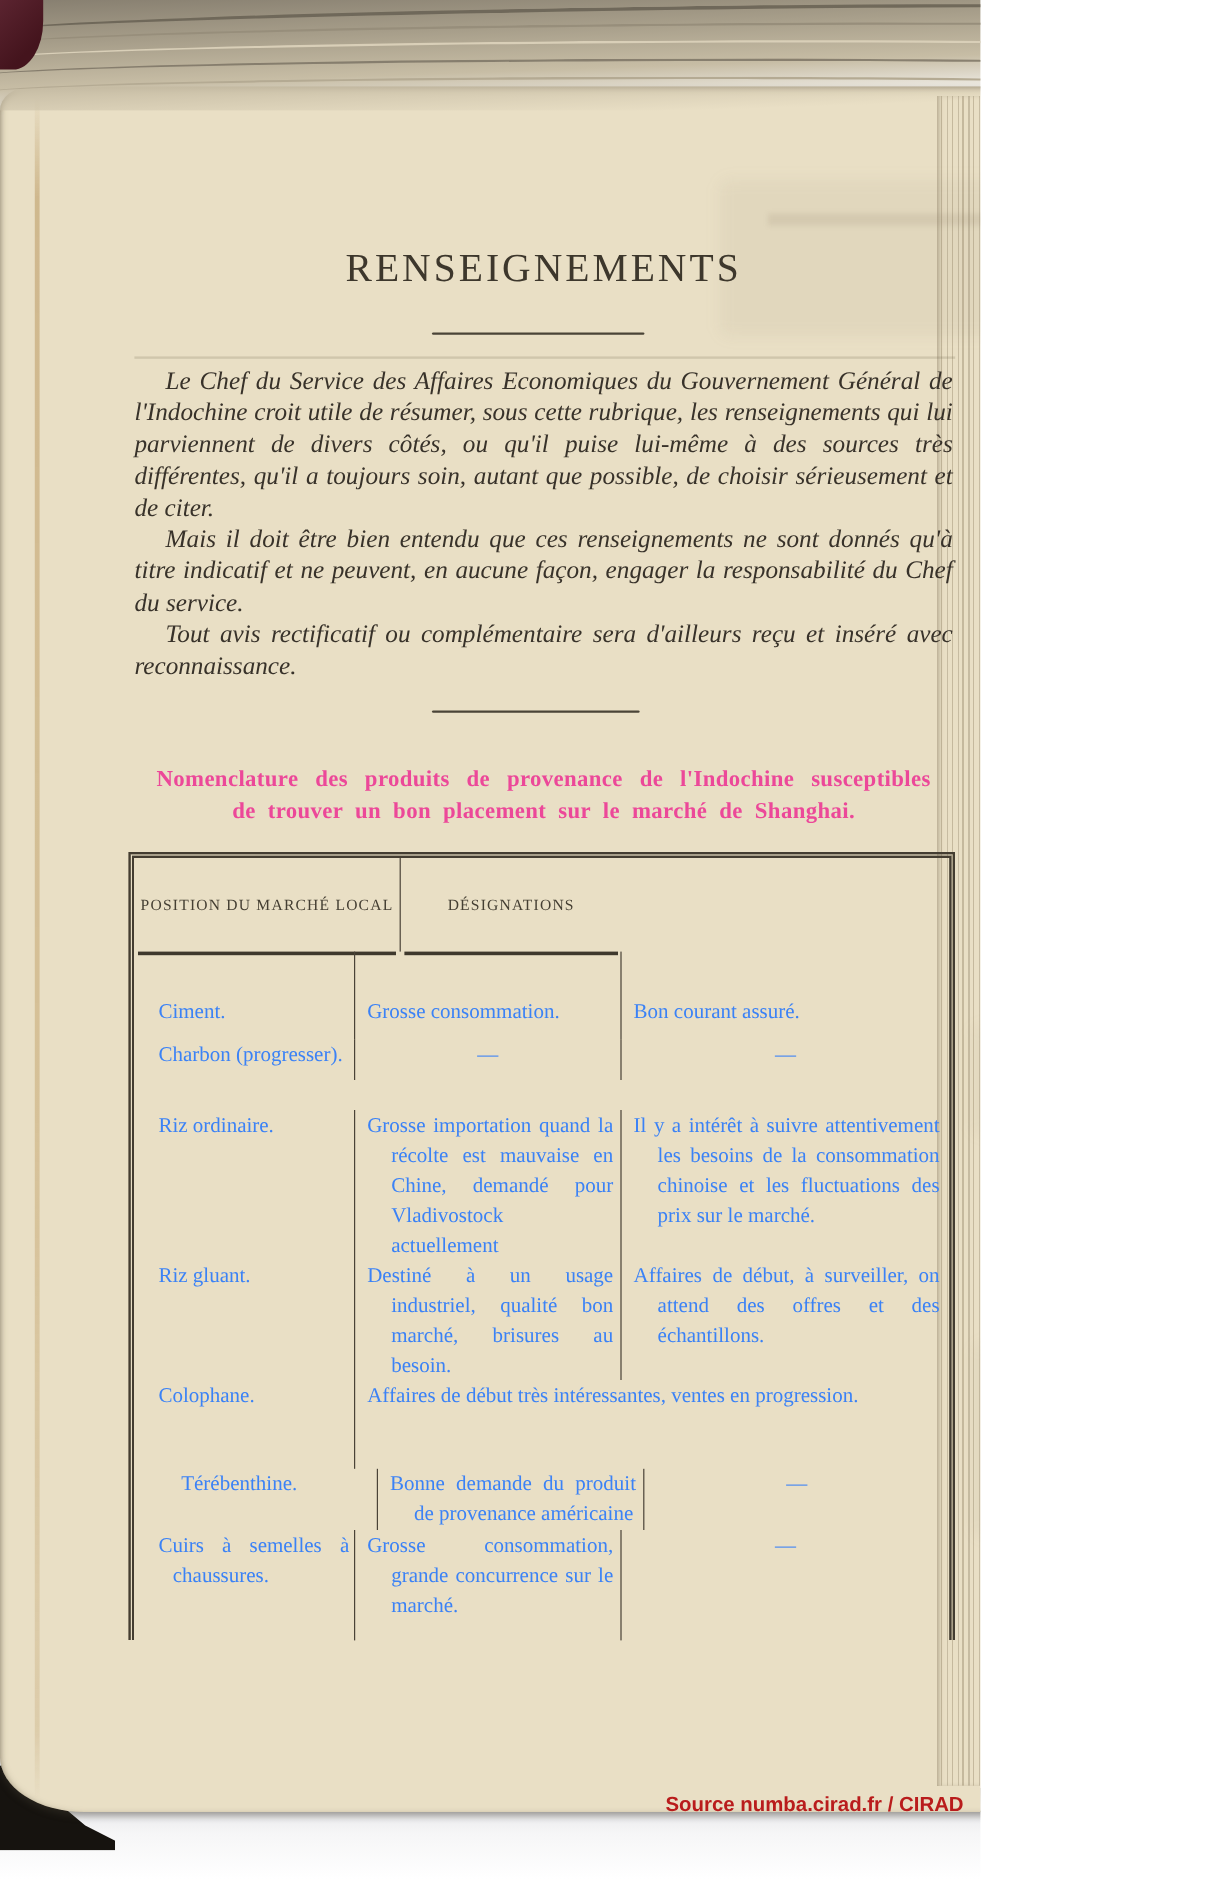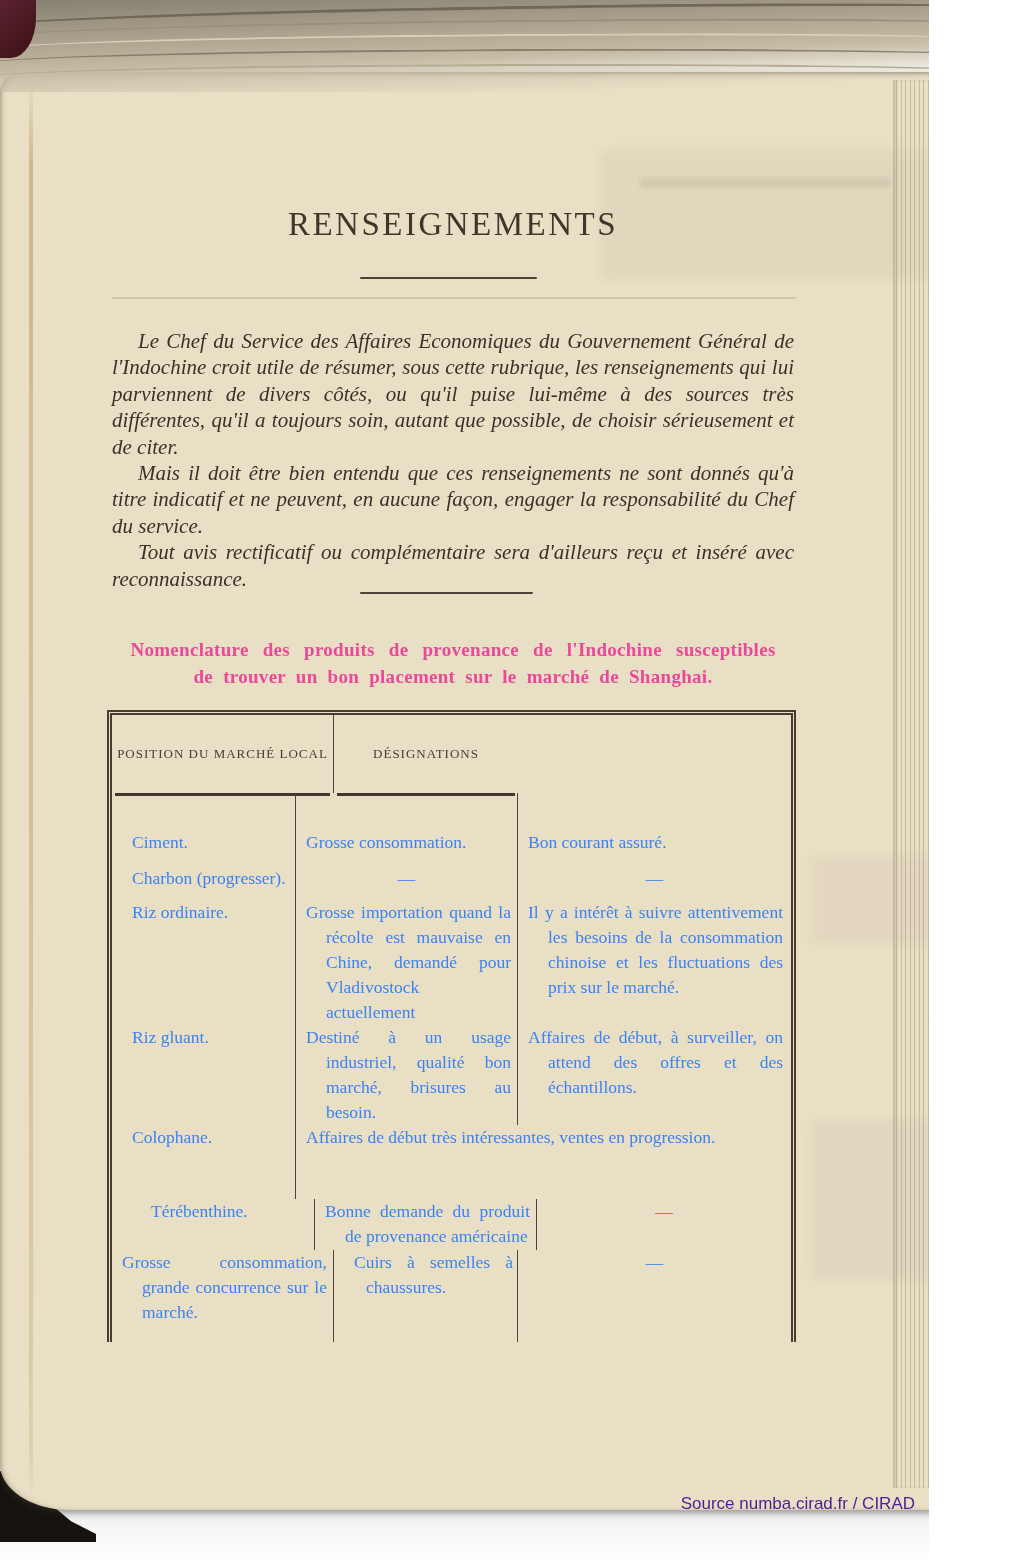--- a/index.html
+++ b/index.html
@@ -1,18 +1,18 @@
 <!DOCTYPE html>
 <html><head>
 <meta charset="utf-8">
 <style>
   * { margin:0; padding:0; box-sizing:border-box; }
   html,body { width:1023px; height:1566px; }
   body { font-family:"Liberation Serif", serif; background:#ffffff; overflow:hidden; }
-  .scene { position:relative; width:929px; height:1566px; overflow:hidden; background:#ffffff; }
+  .scene { position:relative; width:817px; height:1566px; overflow:hidden; background:#ffffff; }
 
   
   .below-strip { position:absolute; left:0; top:1490px; width:1023px; height:76px;
     background:linear-gradient(180deg,#c2c2c4 0%,#e6e6e8 18%,#f6f6f7 50%,#ffffff 100%); }
   .black-cover { position:absolute; left:0; top:1462px; width:96px; height:80px; background:#16130f;
     clip-path:polygon(0 12%, 16% 0, 34% 22%, 52% 52%, 74% 74%, 100% 90%, 100% 100%, 0 100%); }
   .page { position:absolute; left:0; top:72px; width:1023px; height:1438px;
     background:radial-gradient(ellipse at 45% 38%, #ece3ca 0%, #e8decs 0, #e8dec4 55%, #ddd2b5 92%, #d3c7a9 100%);
     background-color:#e9dfc5;
     border-radius:26px 6px 10px 70px / 20px 6px 10px 46px;
@@ -43,21 +43,21 @@
   .ghost-c { left:812px; top:1120px; width:150px; height:160px; background:rgba(132,120,94,.07); filter:blur(6px); border-radius:8px; }
   .ghost-d { left:810px; top:855px; width:150px; height:90px; background:rgba(132,120,94,.06); filter:blur(6px); border-radius:8px; }
 
   
   .content { position:absolute; inset:0; z-index:6; color:#3b352b; }
   .doc-title { position:absolute; left:112px; top:206px; width:682px; text-align:center;
     font-size:33px; letter-spacing:2.5px; color:#3d372c; }
   .rule { position:absolute; height:2px; background:#4a4437; border-radius:1px; }
   .rule1 { left:360px; top:277px; width:177px; }
   .rule2 { left:360px; top:592px; width:173px; }
-  .intro { position:absolute; left:112px; top:328px; width:682px;
+  .intro { position:absolute; left:112px; top:304px; width:682px;
     font-style:italic; font-size:21px; line-height:26.4px; text-align:justify; color:#38322a; }
   .intro p { text-indent:26px; }
   .nomen { position:absolute; left:108px; top:636px; width:690px; text-align:center;
     font-weight:bold; font-size:19px; line-height:27px; color:#ec4899; letter-spacing:.3px; }
   .nomen-l1 { display:block; word-spacing:9px; }
   .nomen-l2 { display:block; word-spacing:5px; }
 
   
   .tbl { position:absolute; left:107px; top:710px; width:689px;
     border-left:5px double #443d31; border-right:5px double #443d31; border-top:5px double #443d31; }
@@ -68,26 +68,26 @@
   .thead { height:78px; }
   .thead .tcell { display:flex; flex-direction:column; align-items:center; justify-content:center;
     font-size:13px; letter-spacing:1px; color:#453f33; text-align:center; line-height:30px; }
   .thead .tcell::after { content:""; position:absolute; bottom:-3px; left:3px; right:3px; height:3px; background:#3f392d; }
   .tbody .tcell { text-align:justify; }
   .c-name { padding:0 4px 0 32px; text-indent:-12px; }
   .c-pos  { padding:0 6px 0 30px; text-indent:-20px; }
   .c-avis { padding:0 8px 0 30px; text-indent:-20px; }
   .dash { text-align:center !important; text-indent:0 !important; padding:0 !important; }
   .r1 { min-height:73px; } .r1 .tcell { padding-top:37px; }
-  .r2 { min-height:34px; } .r3 { min-height:105px; } .r4 { min-height:73px; }
+  .r2 { min-height:34px; } .r3 { min-height:105px;margin-top:25px; } .r4 { min-height:73px; }
   .r5 { min-height:74px; } .r6 { min-height:51px;margin-left:19px; } .r7 { min-height:92px; }
 
   
   .footer-source { position:absolute; right:14px; top:1494px; font-family:"Liberation Sans", sans-serif;
-    font-size:17px; color:#4c1d95; z-index:8; }
+    font-size:17px; color:#b91c1c; z-index:8;font-weight:bold; }
 </style>
 </head>
 <body>
 
 <div class="scene">
 
   <div class="below-strip"></div>
   <div class="black-cover"></div>
 
   <div class="page"></div>
@@ -161,22 +161,22 @@
         <div class="trow r5">
           <div class="tcell w1 c-name">Colophane.</div>
           <div class="tcell w3 c-avis">Affaires de début très intéressantes, ventes en progression.</div>
         </div>
         <div class="trow r6">
           <div class="tcell w1 c-name">Térébenthine.</div>
           <div class="tcell w2 c-pos">Bonne demande du produit de provenance américaine</div>
           <div class="tcell w3 dash">—</div>
         </div>
         <div class="trow r7">
+          <div class="tcell w1 c-name">Cuirs à semelles à chaussures.</div>
           <div class="tcell w2 c-pos">Grosse consommation, grande concurrence sur le marché.</div>
-          <div class="tcell w1 c-name">Cuirs à semelles à chaussures.</div>
           <div class="tcell w3 dash">—</div>
         </div>
       </div>
     </div>
   </div>
 
   <div class="footer-source">Source numba.cirad.fr / CIRAD</div>
 </div>
 
 </body></html>

